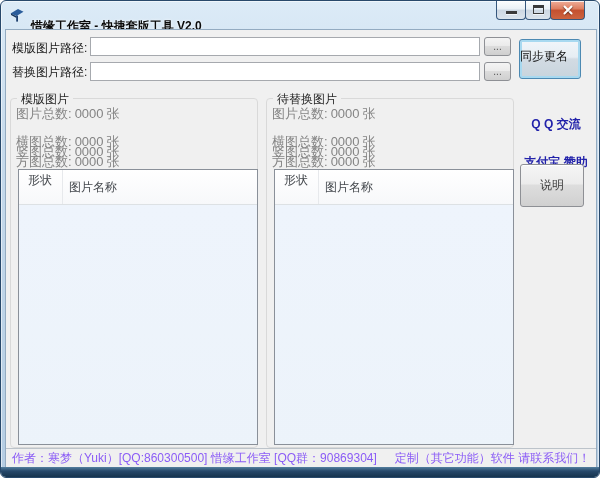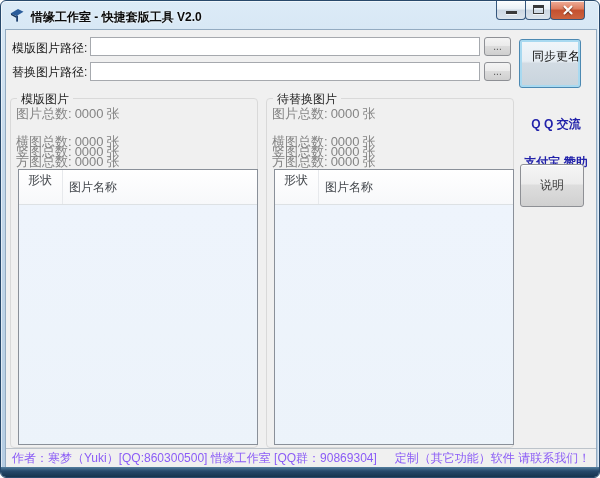--- a/index.html
+++ b/index.html
@@ -10,21 +10,21 @@
     position: relative; width: 600px; height: 478px;
     border: 1px solid #28496b; border-radius: 6px; overflow: hidden;
     background: linear-gradient(180deg, #dcebf7 0%, #c6daec 30%, #b5cde3 100%);
     box-shadow: inset 0 0 0 1px rgba(255,255,255,.55);
   }
 
   
   .titlebar { position:absolute; left:0; top:0; width:100%; height:28px; }
   .app-icon { position:absolute; left:8px; top:6px; width:16px; height:16px; }
   .title-text {
-    position:absolute; left:30px; top:8px; font-size:12px; font-weight:bold;
+    position:absolute; left:30px; top:17px; font-size:12px; font-weight:bold;
     color:#0a0a0a; text-shadow:0 0 3px rgba(255,255,255,.9); white-space:nowrap;
   }
   .caption-btns { position:absolute; top:0; left:496px; height:20px; display:flex; }
   .cap-btn {
     height:19px; border:1px solid #35577d; border-top:none;
     border-radius:0 0 4px 4px; position:relative; cursor:default;
     background: linear-gradient(180deg,#fbfdfe 0%,#e9f0f6 45%,#ccd7e2 50%,#dbe4ed 100%);
     box-shadow: inset 0 1px 0 rgba(255,255,255,.8);
     margin-left:-1px;
   }
@@ -56,25 +56,25 @@
     position:absolute; width:390px; height:19px; border:1px solid #a6a9ae;
     background:#ffffff; font-size:12px; padding:0 3px; color:#222;
     font-family:"Liberation Sans","DejaVu Sans",sans-serif;
   }
   .browse-btn {
     position:absolute; width:27px; height:19px; border:1px solid #8e9095; border-radius:3px;
     background:linear-gradient(180deg,#f4f4f4 0%,#ebebeb 45%,#dcdcdc 50%,#cfcfcf 100%);
     font-size:10px; color:#555; line-height:15px; text-align:center; cursor:default;
   }
   .sync-btn {
-    position:absolute; left:513px; top:9px; width:62px; height:49px;
+    position:absolute; left:513px; top:9px; width:62px; height:40px;
     border:1px solid #4c89b2; border-radius:3px;
     box-shadow: inset 0 0 0 2px #a8d9f0;
     background:linear-gradient(180deg,#f1f6fa 0%,#e6edf3 45%,#d2dbe3 50%,#c8d4dd 100%);
-    font-size:12px; color:#111; text-align:right; line-height:33px; cursor:default;
+    font-size:12px; color:#111; text-align:left; line-height:33px; cursor:default;
     font-family:"Liberation Sans","DejaVu Sans",sans-serif;
   }
 
   
   .groupbox {
     position:absolute; top:68px; width:248px; height:350px;
     border:1px solid #d9d9d9; border-radius:4px;
   }
   .groupbox.left  { left:4px; }
   .groupbox.right { left:260px; }

